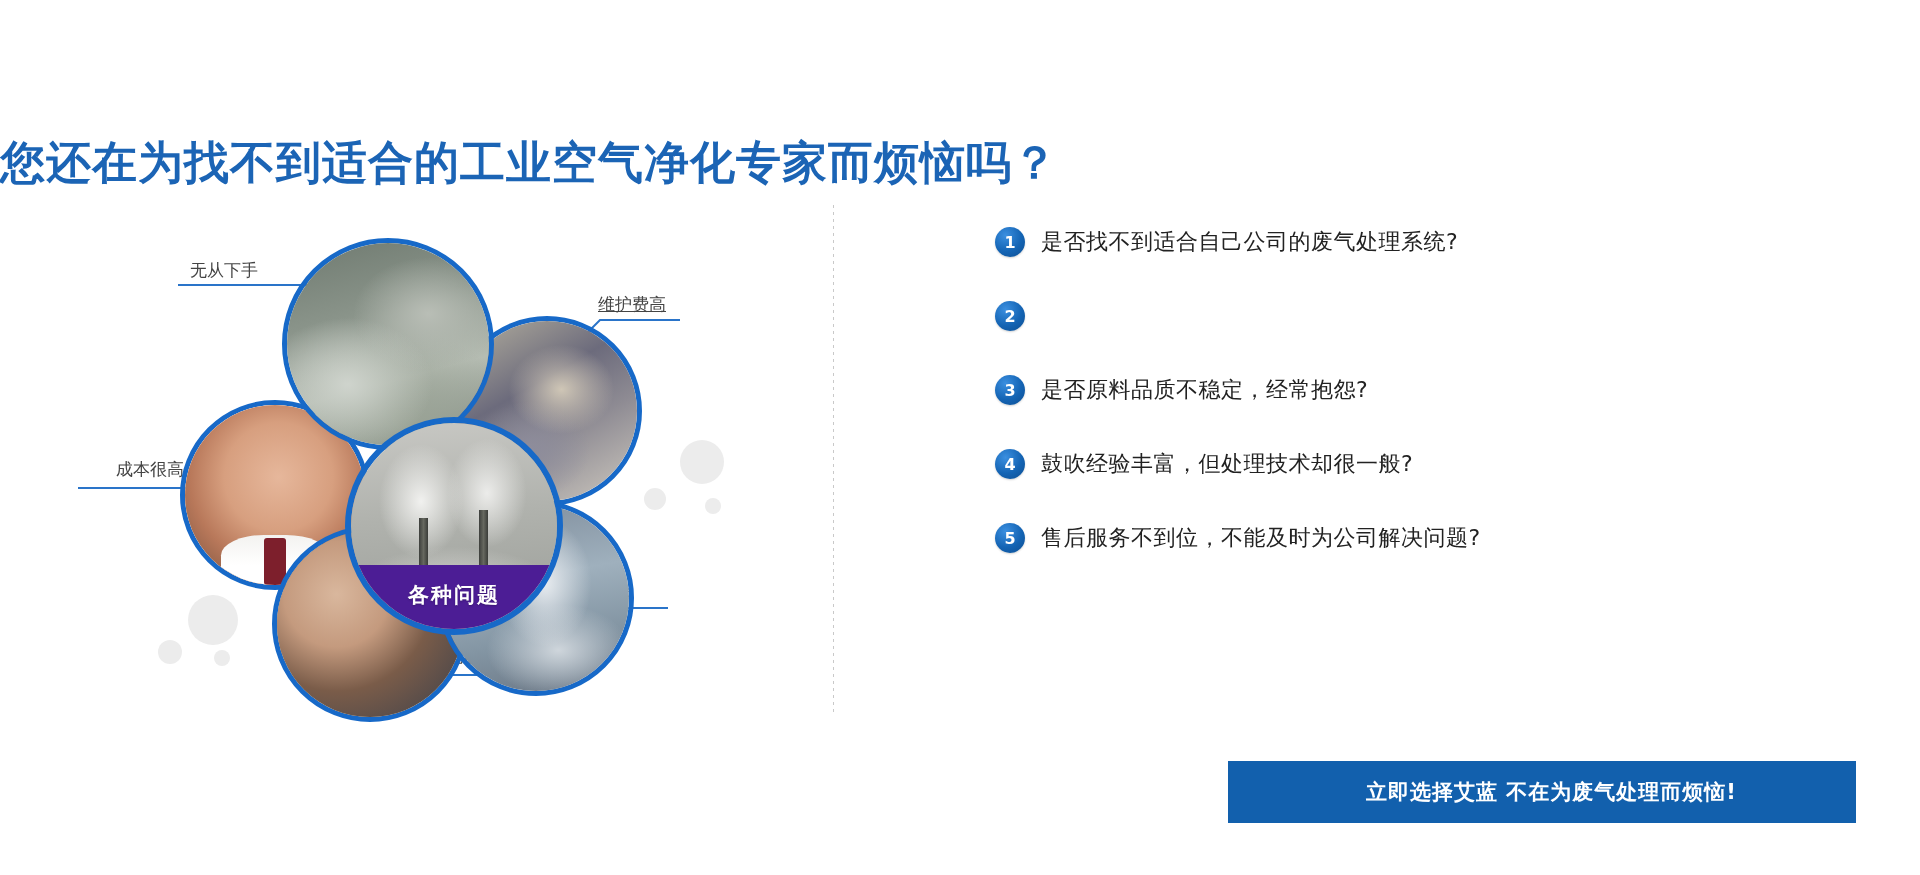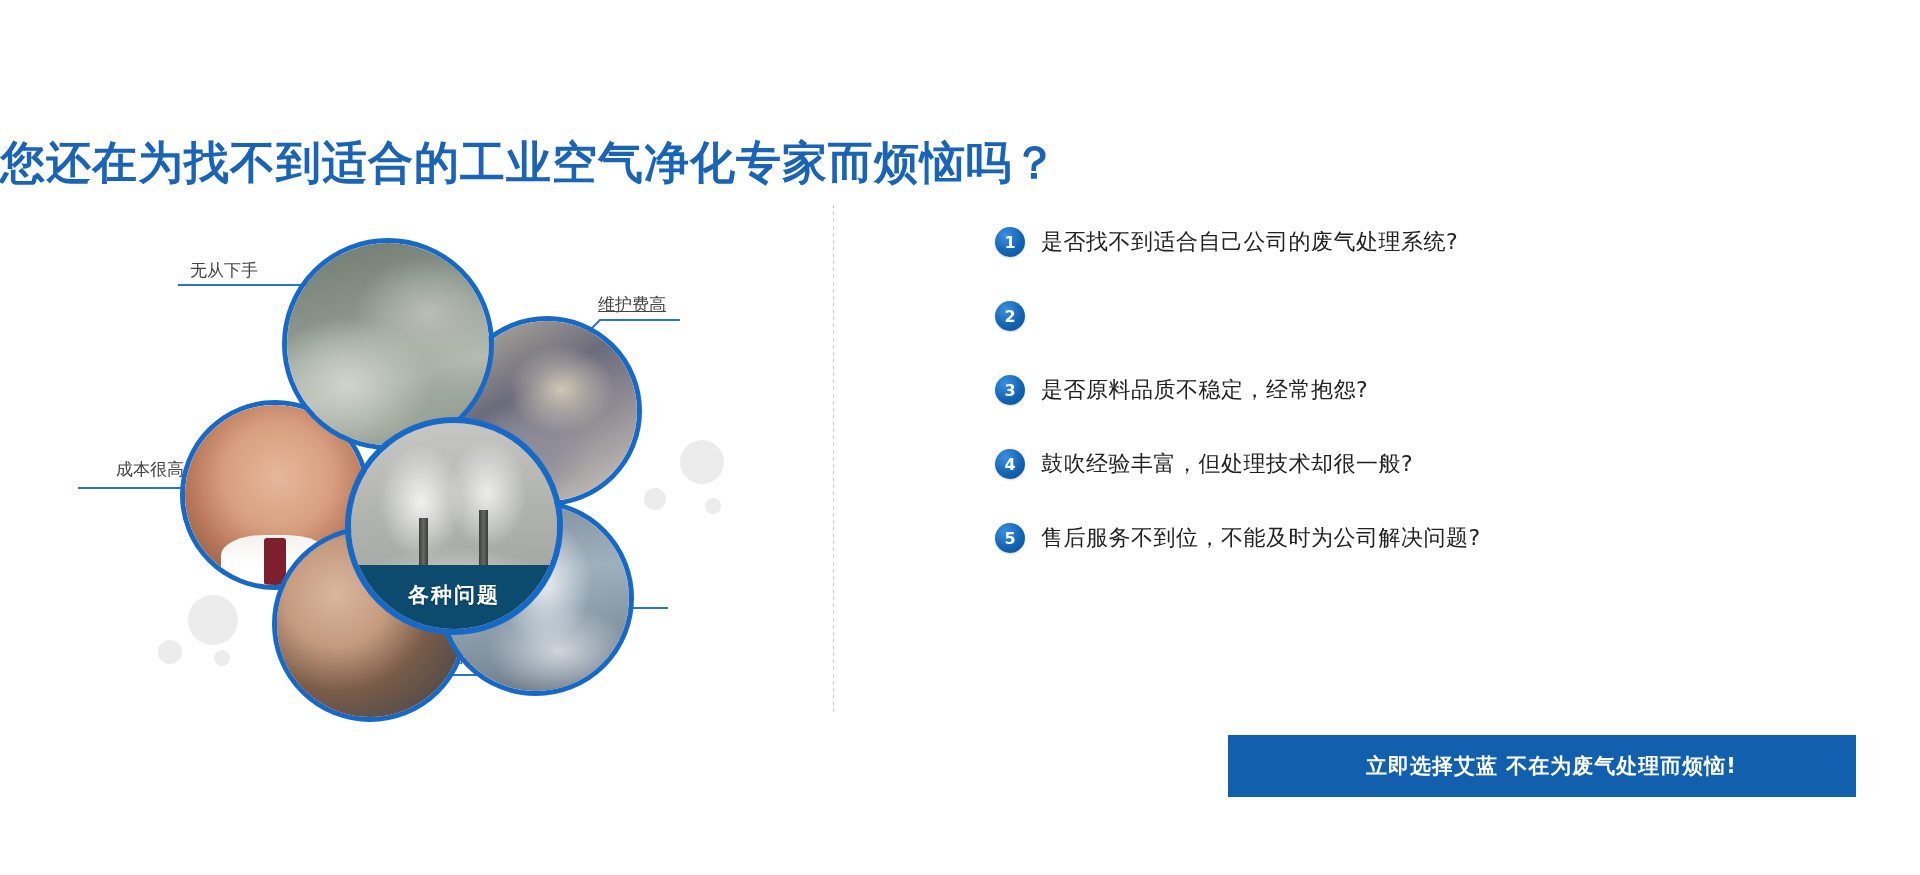--- a/index.html
+++ b/index.html
@@ -90,21 +90,21 @@
       radial-gradient(ellipse 34% 46% at 34% 38%, #f1f1ef 0%, rgba(241,241,239,0) 60%),
       radial-gradient(ellipse 32% 44% at 66% 34%, #ececea 0%, rgba(236,236,234,0) 60%),
       radial-gradient(ellipse 80% 40% at 50% 88%, #e6e6e3 0%, rgba(230,230,227,0) 70%),
       linear-gradient(175deg,#c8c8c4 0%, #b0b2ad 45%, #9a9d98 100%);
   }
   .stack { position:absolute; width:9px; background:linear-gradient(90deg,#3d3f3c,#66685f,#3a3c38); }
   .stack.s1 { left:33%; top:46%; height:46%; }
   .stack.s2 { left:62%; top:42%; height:50%; }
   .center-band {
     position:absolute; left:0; right:0; bottom:0; height:64px;
-    background:#0c4a6e; z-index:6;
+    background:#4c1d95; z-index:6;
     display:flex; align-items:center; justify-content:center;
   }
   .center-band span {
     color:#fff; font-size:21px; font-weight:bold; letter-spacing:2px;
     font-family:"DejaVu Sans","Liberation Sans",sans-serif;
     text-shadow:0 1px 2px rgba(0,0,0,.25);
     position:relative; top:-2px;
   }
 
   
@@ -142,21 +142,21 @@
     display:flex; align-items:center; justify-content:center;
     font-family:"DejaVu Sans","Liberation Sans",sans-serif;
     box-shadow:0 1px 2px rgba(0,0,0,.18);
   }
   .item-text {
     margin-left:16px; font-size:22px; color:#222; letter-spacing:.5px;
     font-family:"DejaVu Sans","Liberation Sans",sans-serif;
   }
 
   .cta {
-    position:absolute; left:1228px; top:735px; width:628px; height:62px;
+    position:absolute; left:1228px; top:761px; width:628px; height:62px;
     background:#1260ad; color:#fff;
     display:flex; align-items:center; justify-content:center;
     font-size:21px; font-weight:bold; letter-spacing:1px;
     font-family:"DejaVu Sans","Liberation Sans",sans-serif;
     cursor:pointer;
     padding-left:19px;
   }
 </style>
 </head>
 <body>

